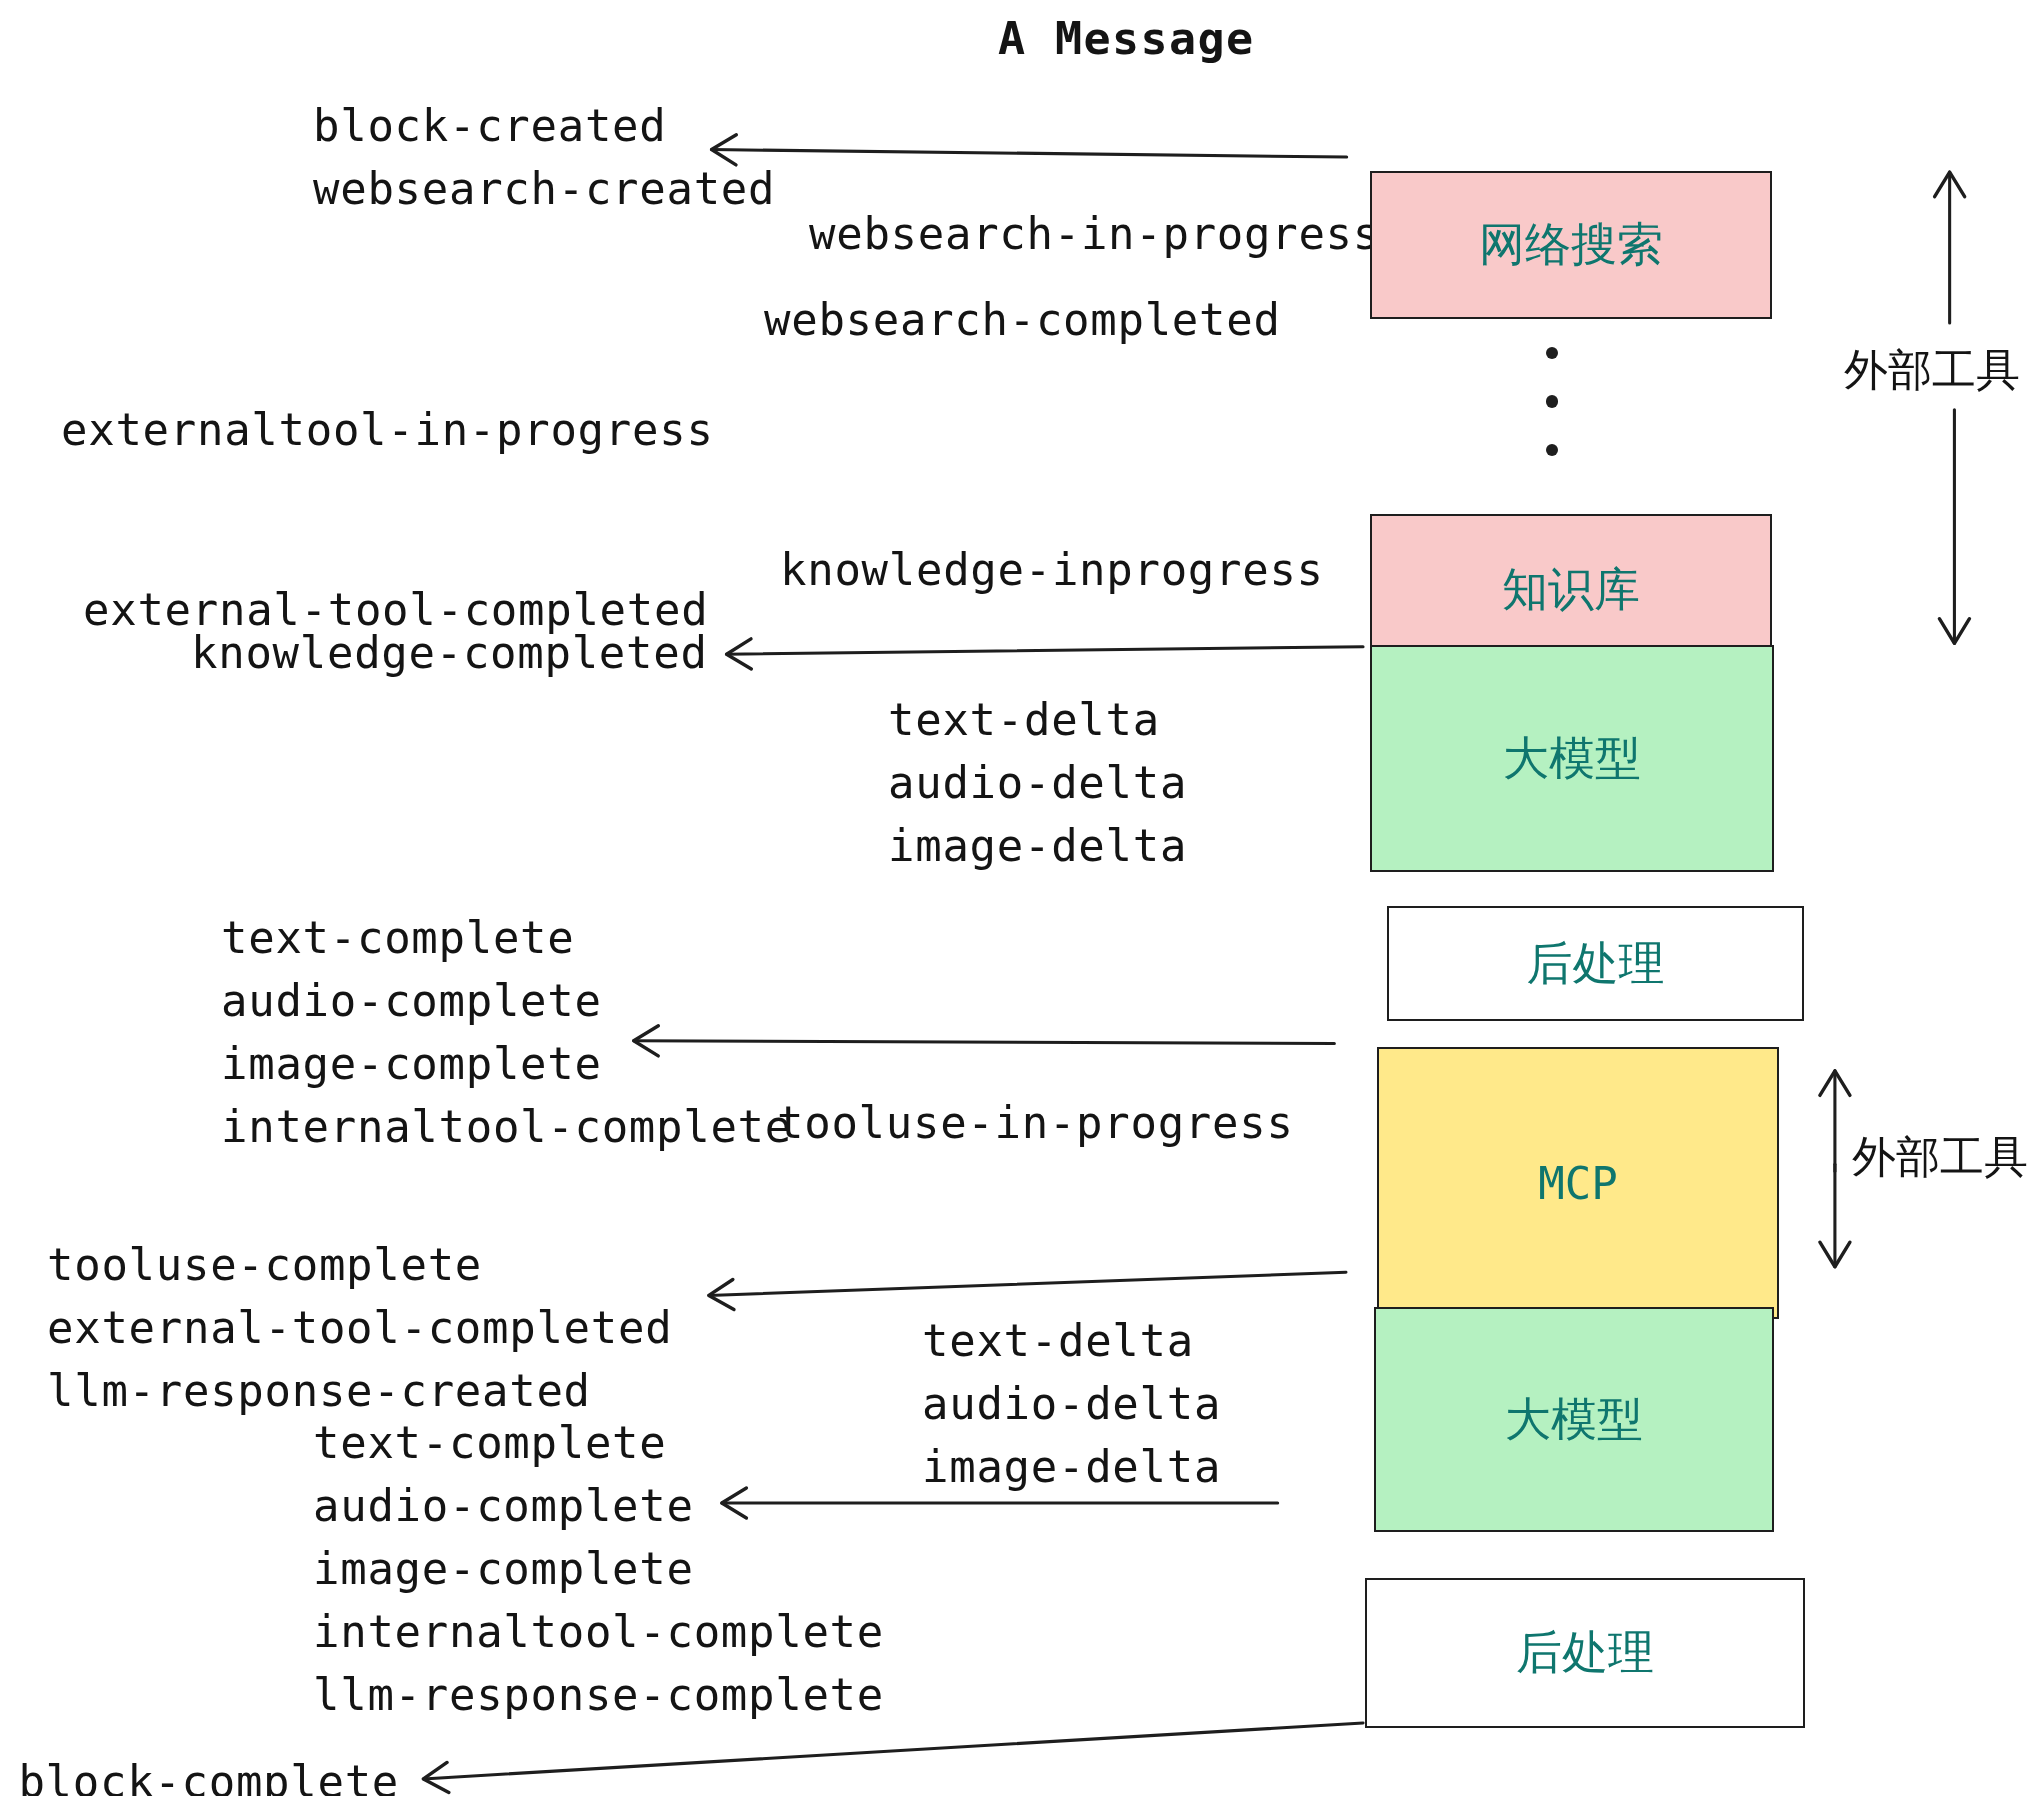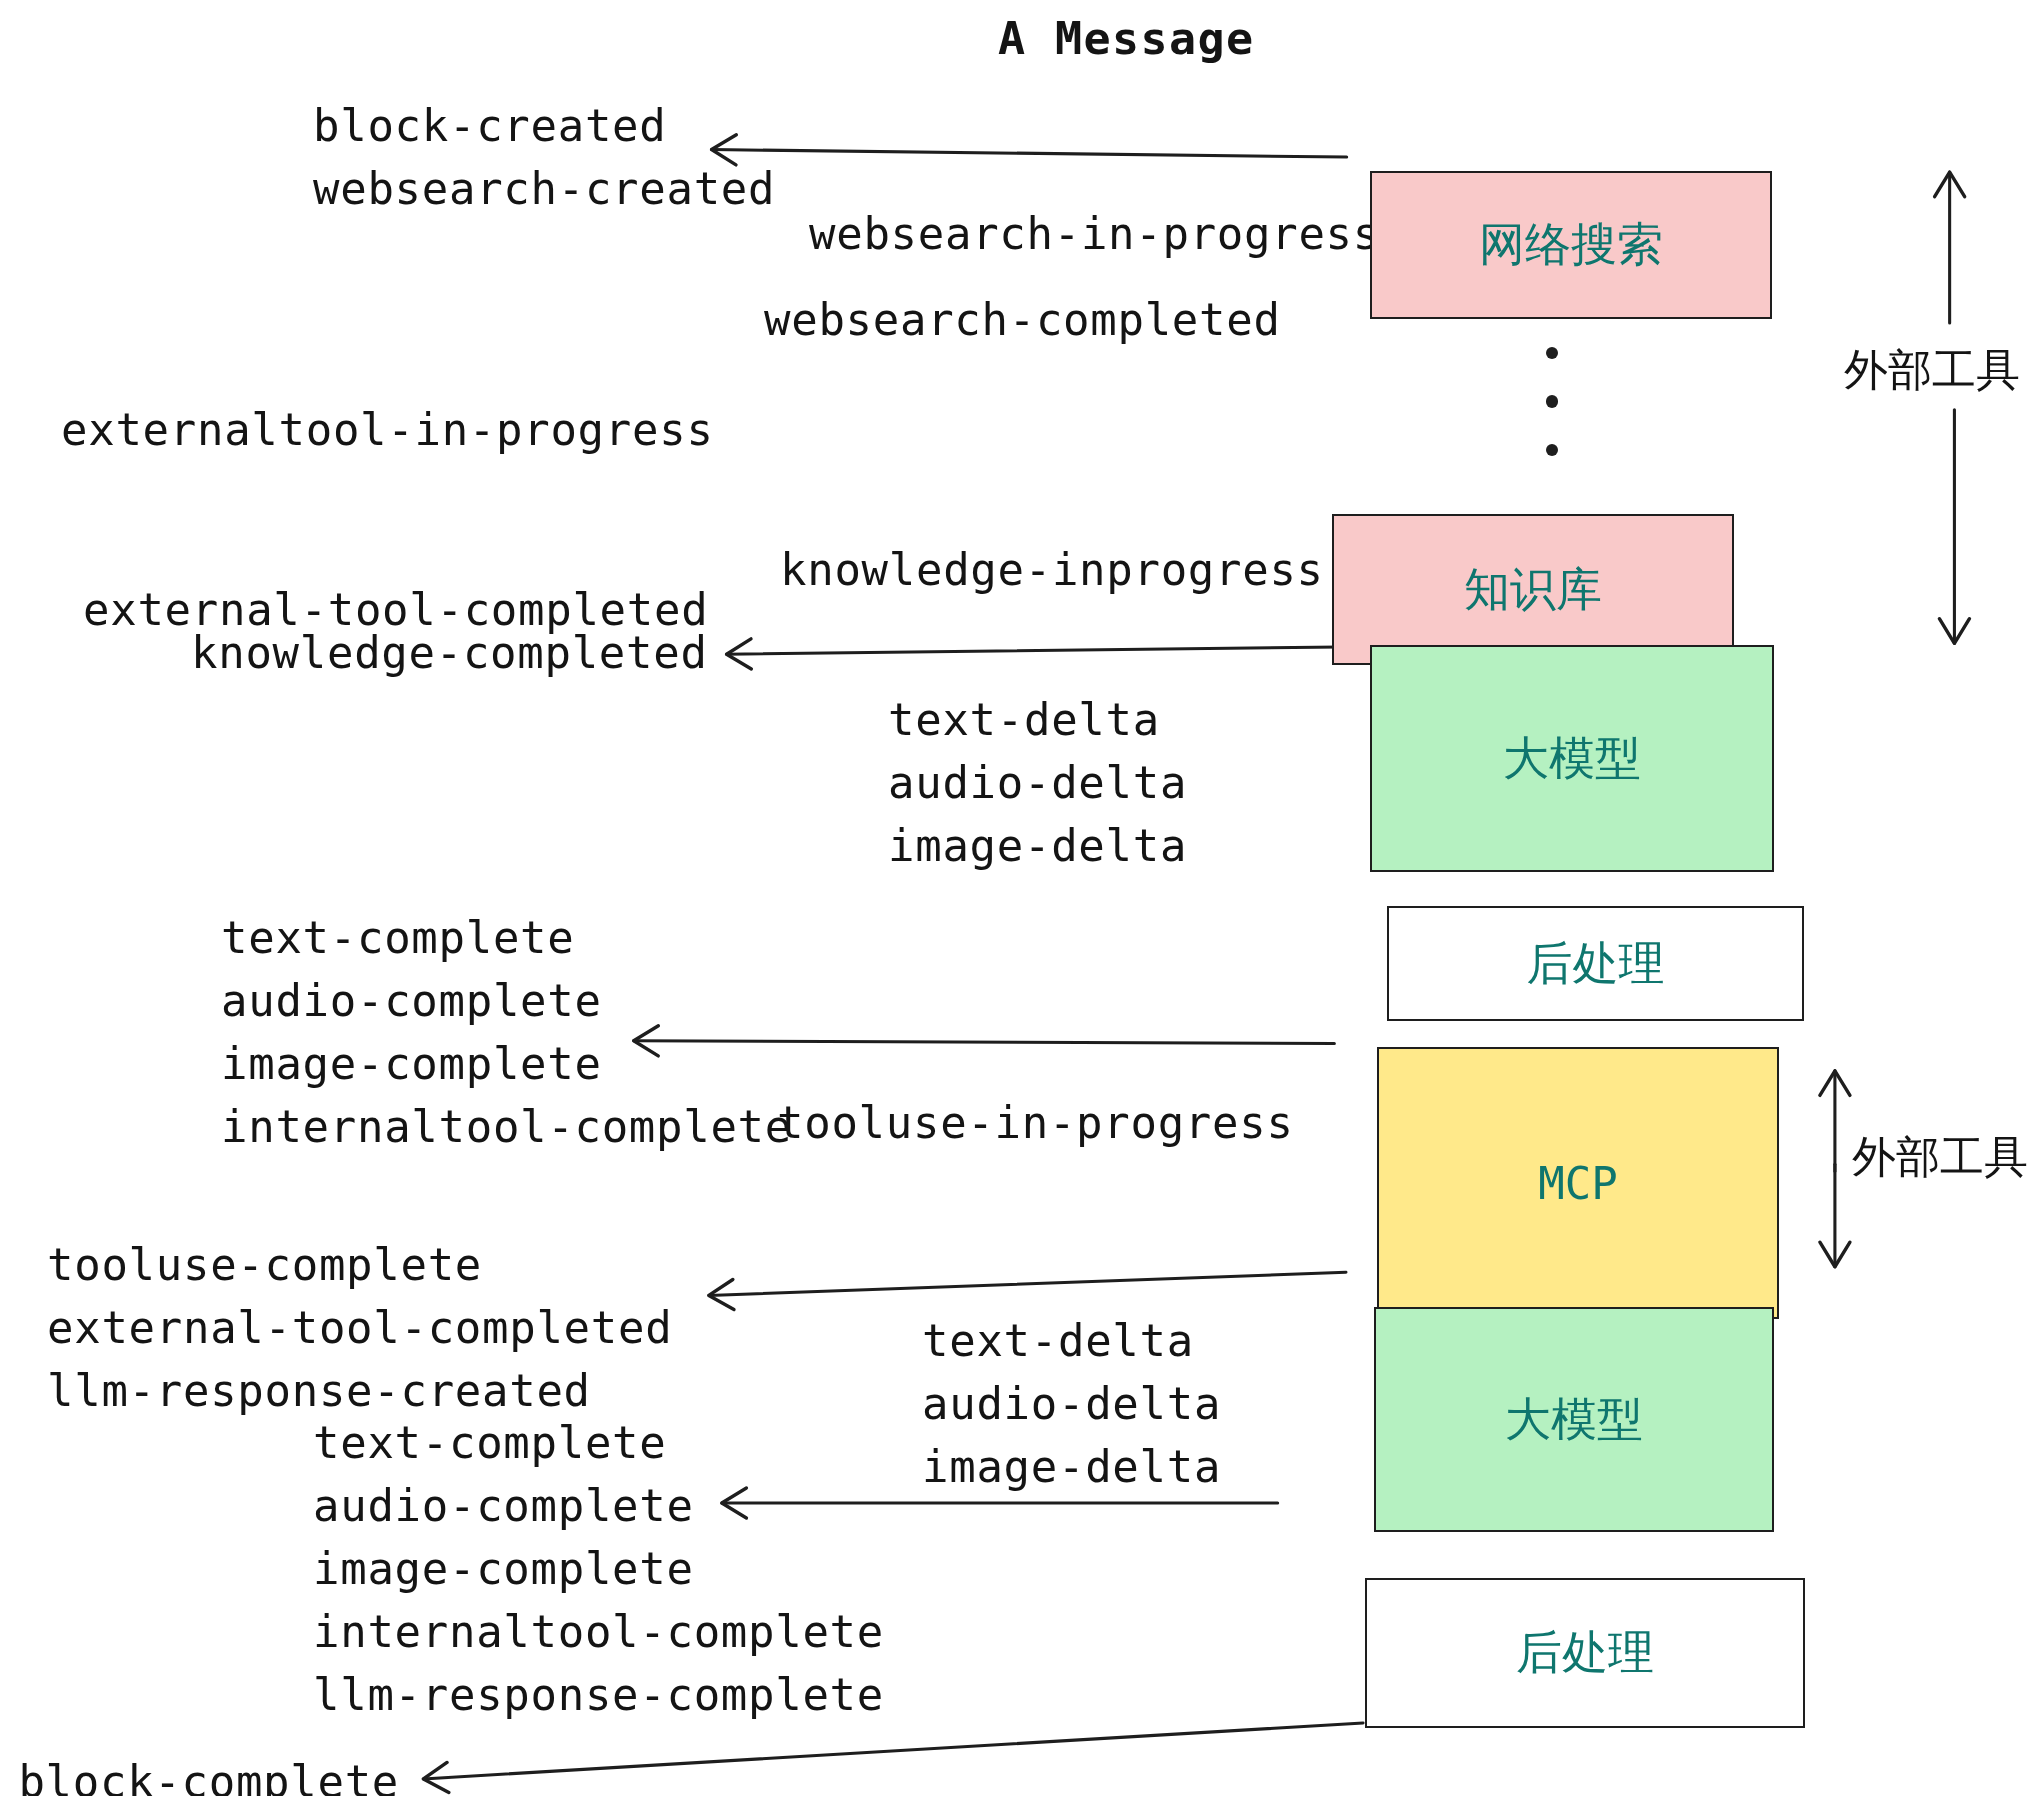--- a/index.html
+++ b/index.html
@@ -74,21 +74,21 @@
 <div class="box pink" style="left:1370px;top:171px;width:402px;height:148px;">
   <span class="box-label">网络搜索</span>
 </div>
 
 <div class="dots" style="left:1546px;top:347px;">
   <span class="dot"></span>
   <span class="dot"></span>
   <span class="dot"></span>
 </div>
 
-<div class="box pink" style="left:1332px;top:514px;width:402px;height:151px;">
+<div class="box pink" style="left:1370px;top:514px;width:402px;height:151px;">
   <span class="box-label">知识库</span>
 </div>
 
 <div class="box green" style="left:1370px;top:645px;width:404px;height:227px;">
   <span class="box-label">大模型</span>
 </div>
 
 <div class="box white" style="left:1387px;top:906px;width:417px;height:115px;">
   <span class="box-label">后处理</span>
 </div>

